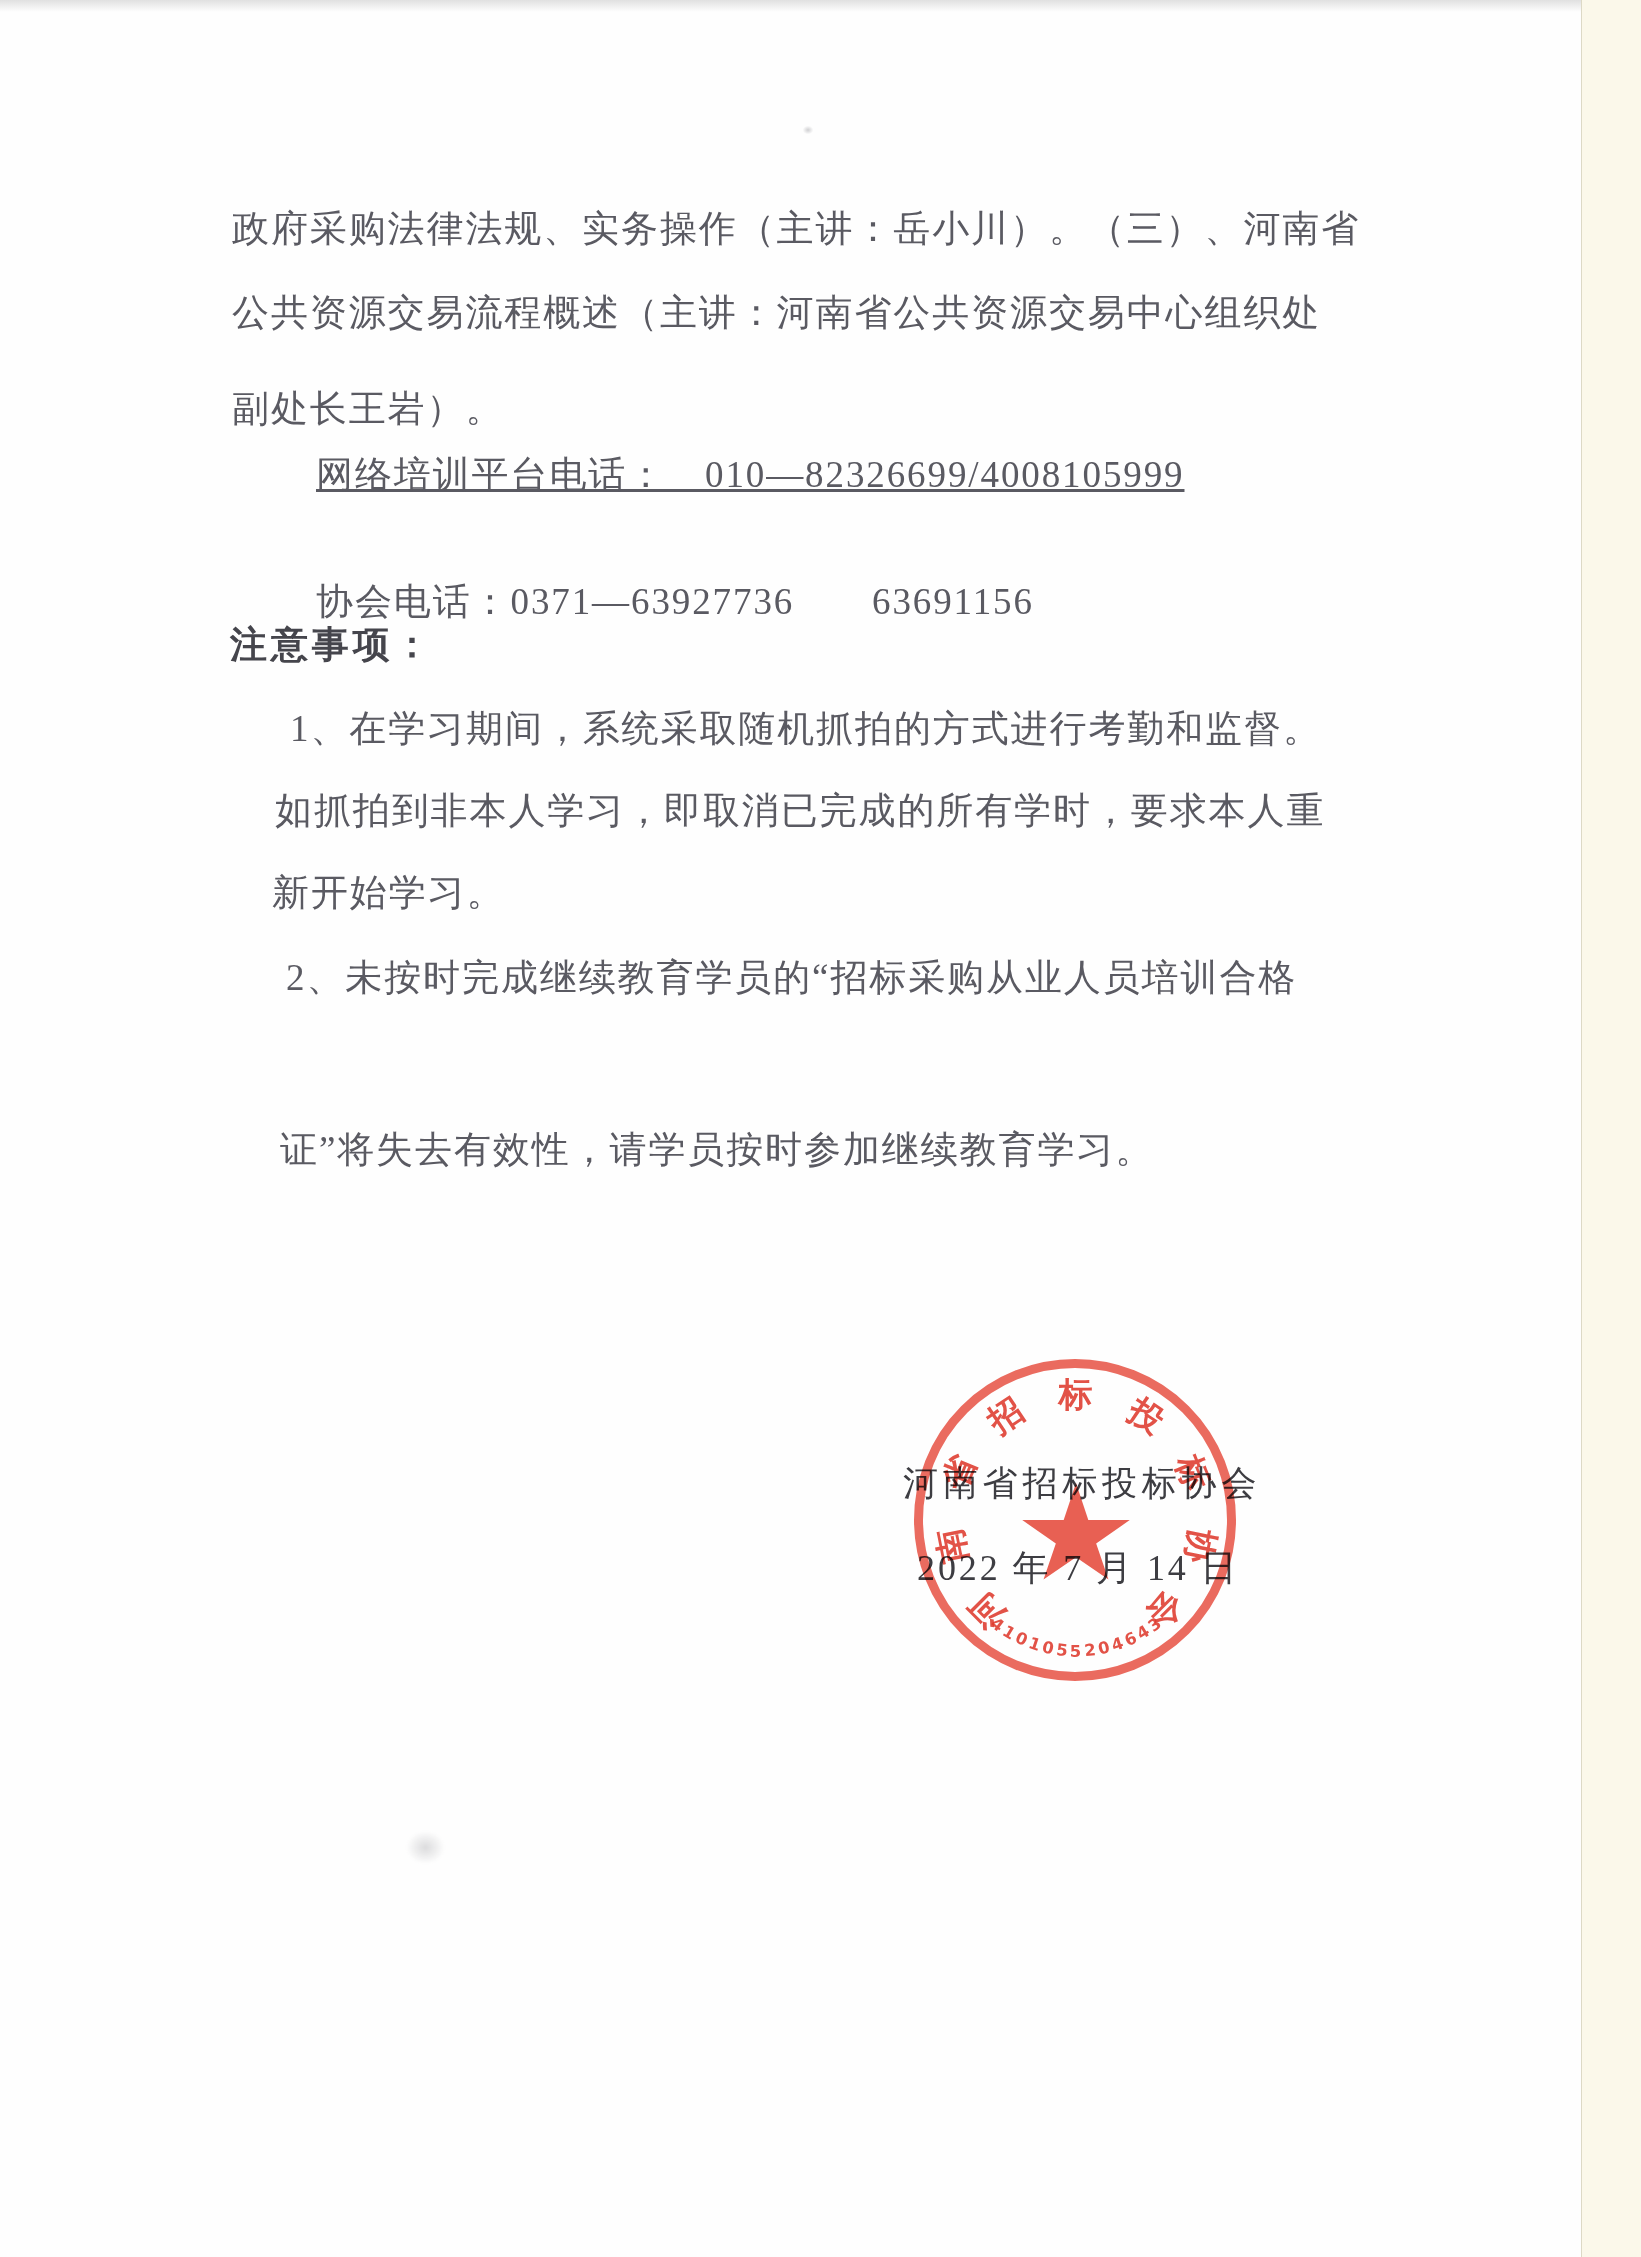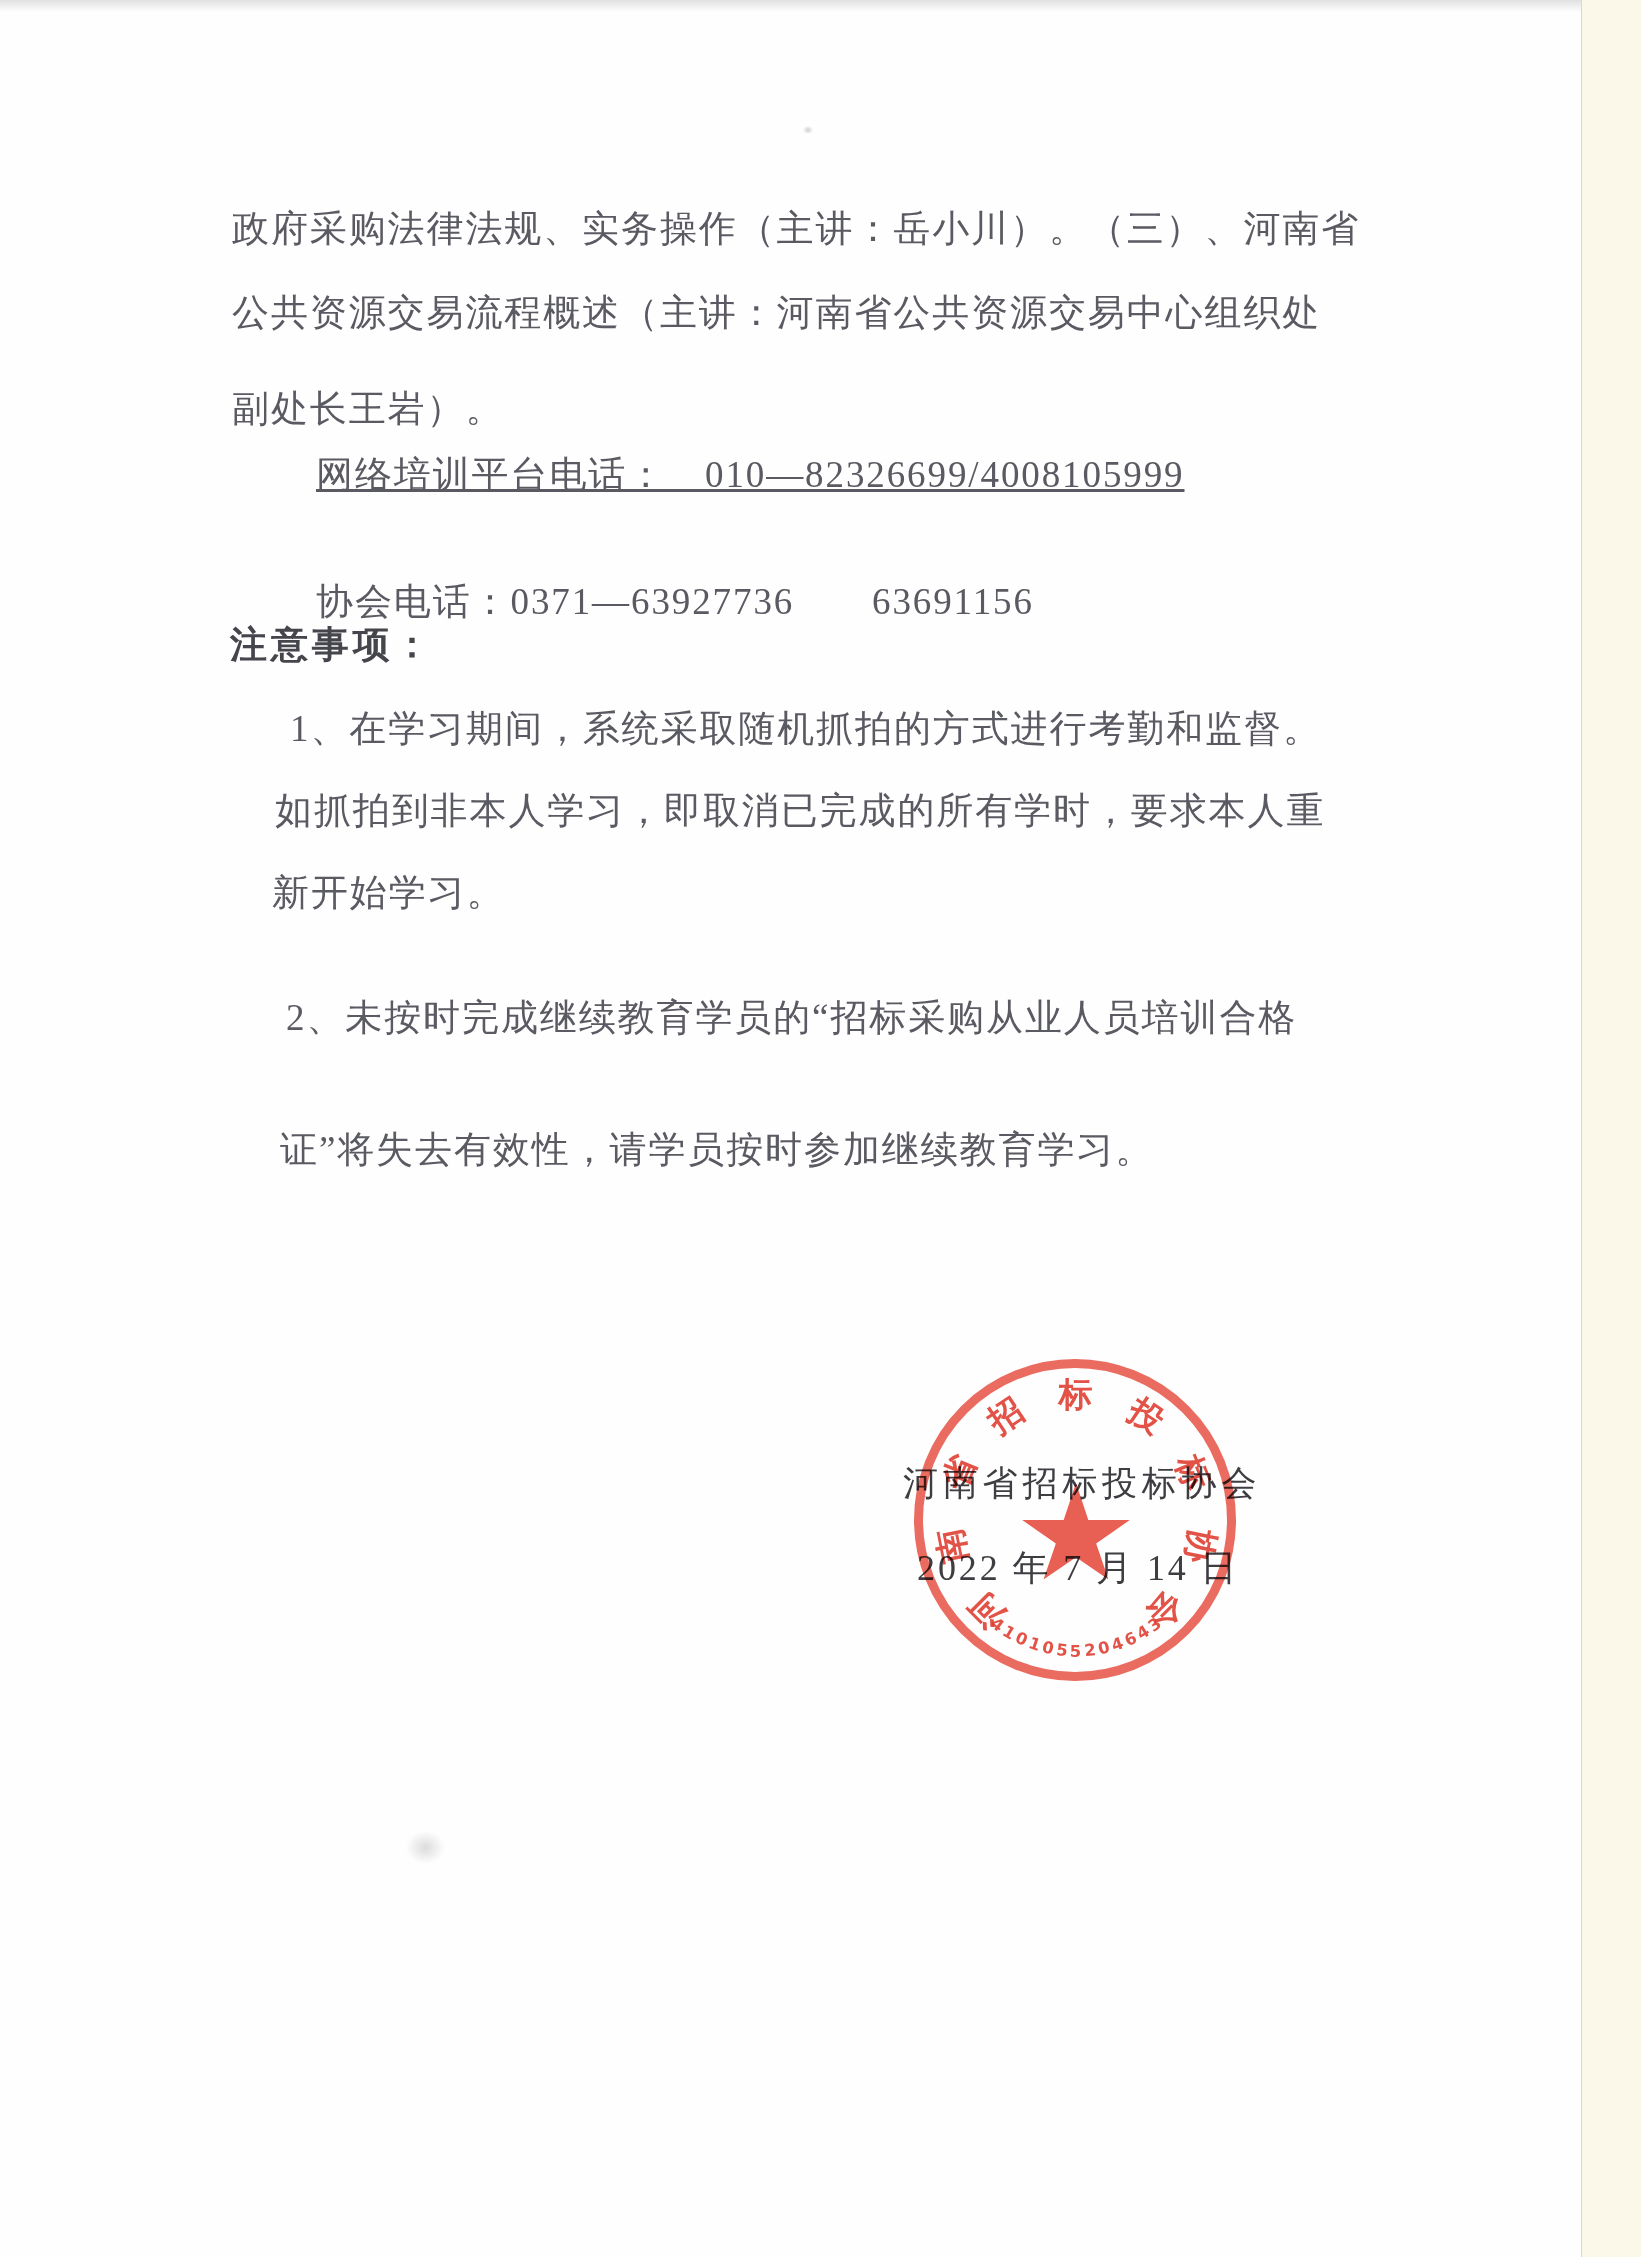--- a/index.html
+++ b/index.html
@@ -42,21 +42,21 @@
   }
   .l-para1{left:232px;top:210px;}
   .l-para2{left:232px;top:294px;}
   .l-para3{left:232px;top:378px;margin-top:12px;}
   .l-phone1{left:316px;top:456px;text-decoration:underline;}
   .l-phone2{left:316px;top:541px;margin-top:42px;}
   .l-notes-h{left:230px;top:626px;font-weight:bold;color:#45454c;letter-spacing:3.9px;}
   .l-note1{left:290px;top:710px;}
   .l-note2{left:275px;top:792px;}
   .l-note3{left:272px;top:874px;}
-  .l-note4{left:286px;top:959px;margin-top:40px;}
+  .l-note4{left:286px;top:959px;}
   .l-note5{left:280px;top:1083px;margin-top:48px;}
   .l-sig-org{left:903px;top:1466px;font-size:35px;letter-spacing:4.8px;color:#3d3d42;}
   .l-sig-date{left:917px;top:1550px;font-size:36px;letter-spacing:2.9px;color:#3d3d42;}
   
   .seal{
     position:absolute;left:914px;top:1359px;width:323px;height:323px;
     z-index:2;
     mix-blend-mode:multiply;
   }
   .seal-ring{

